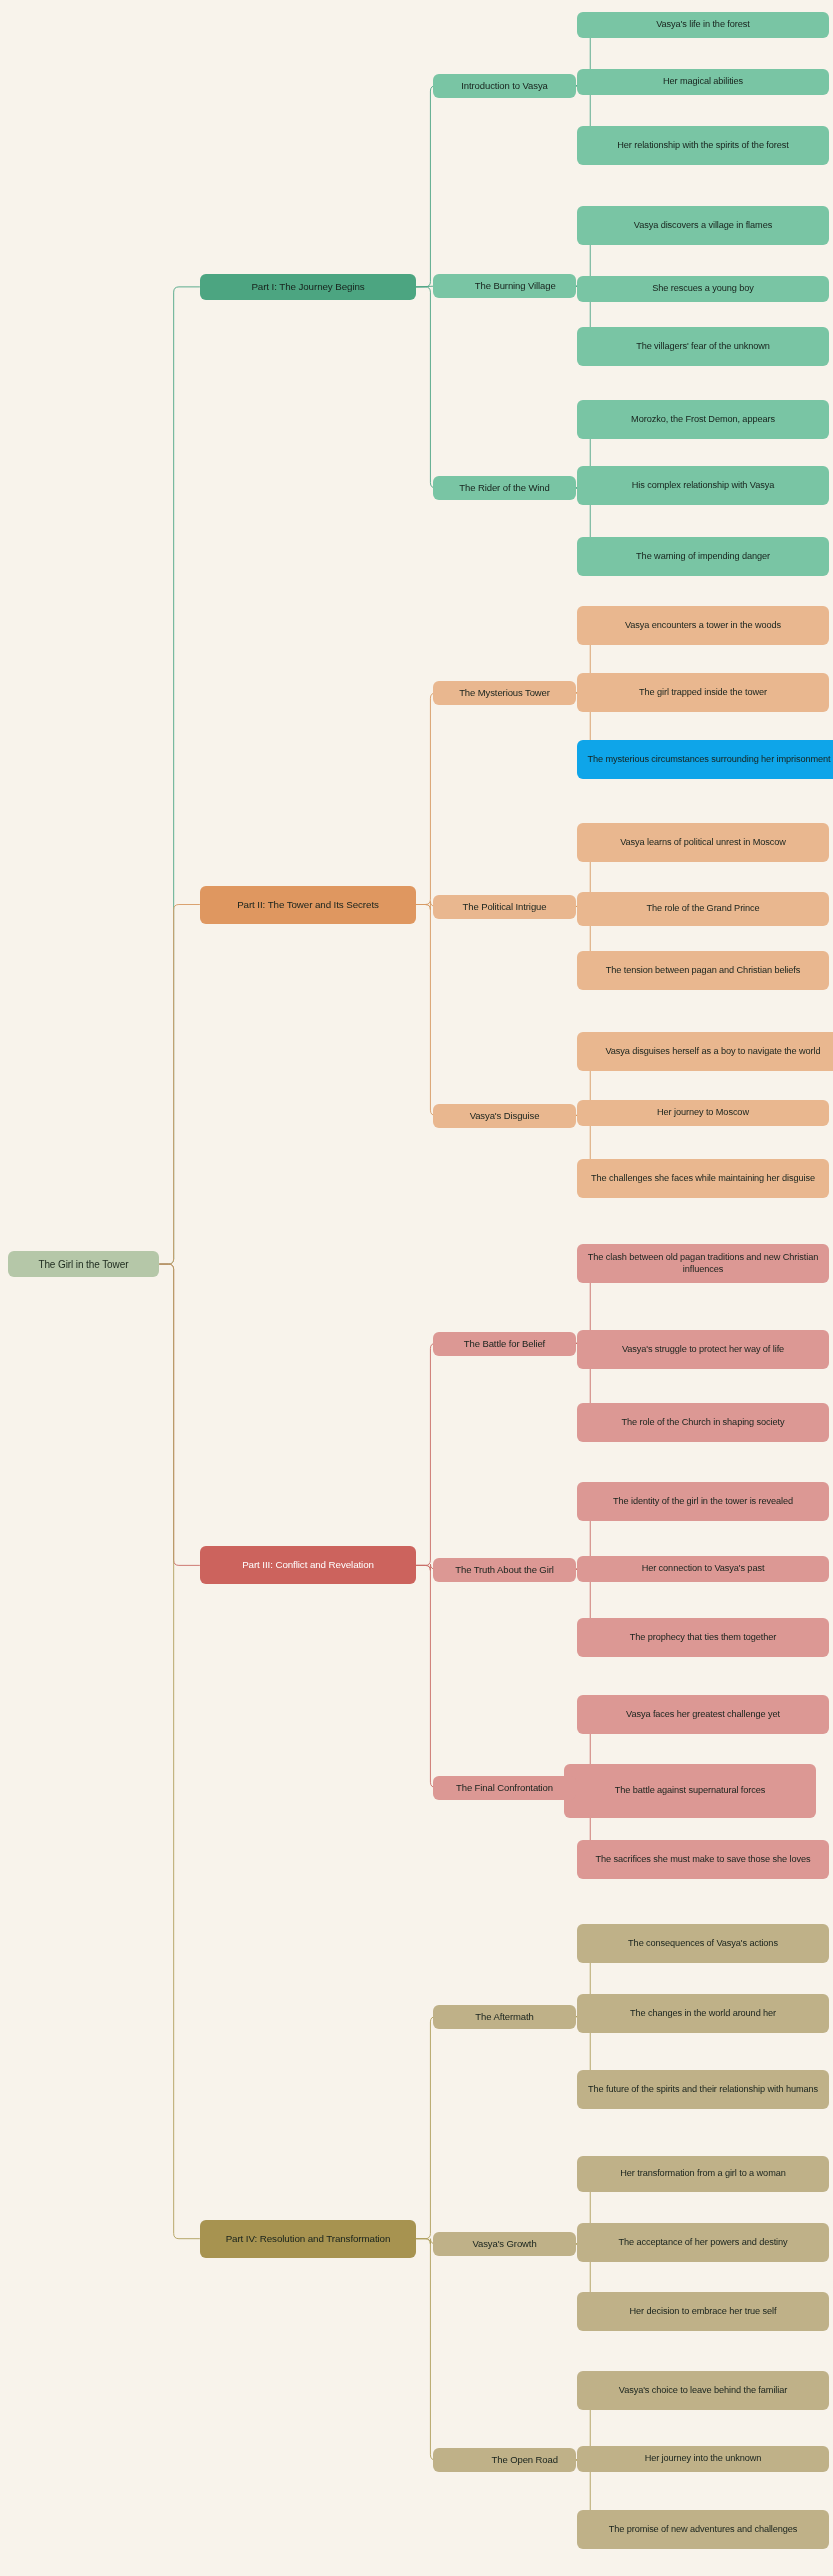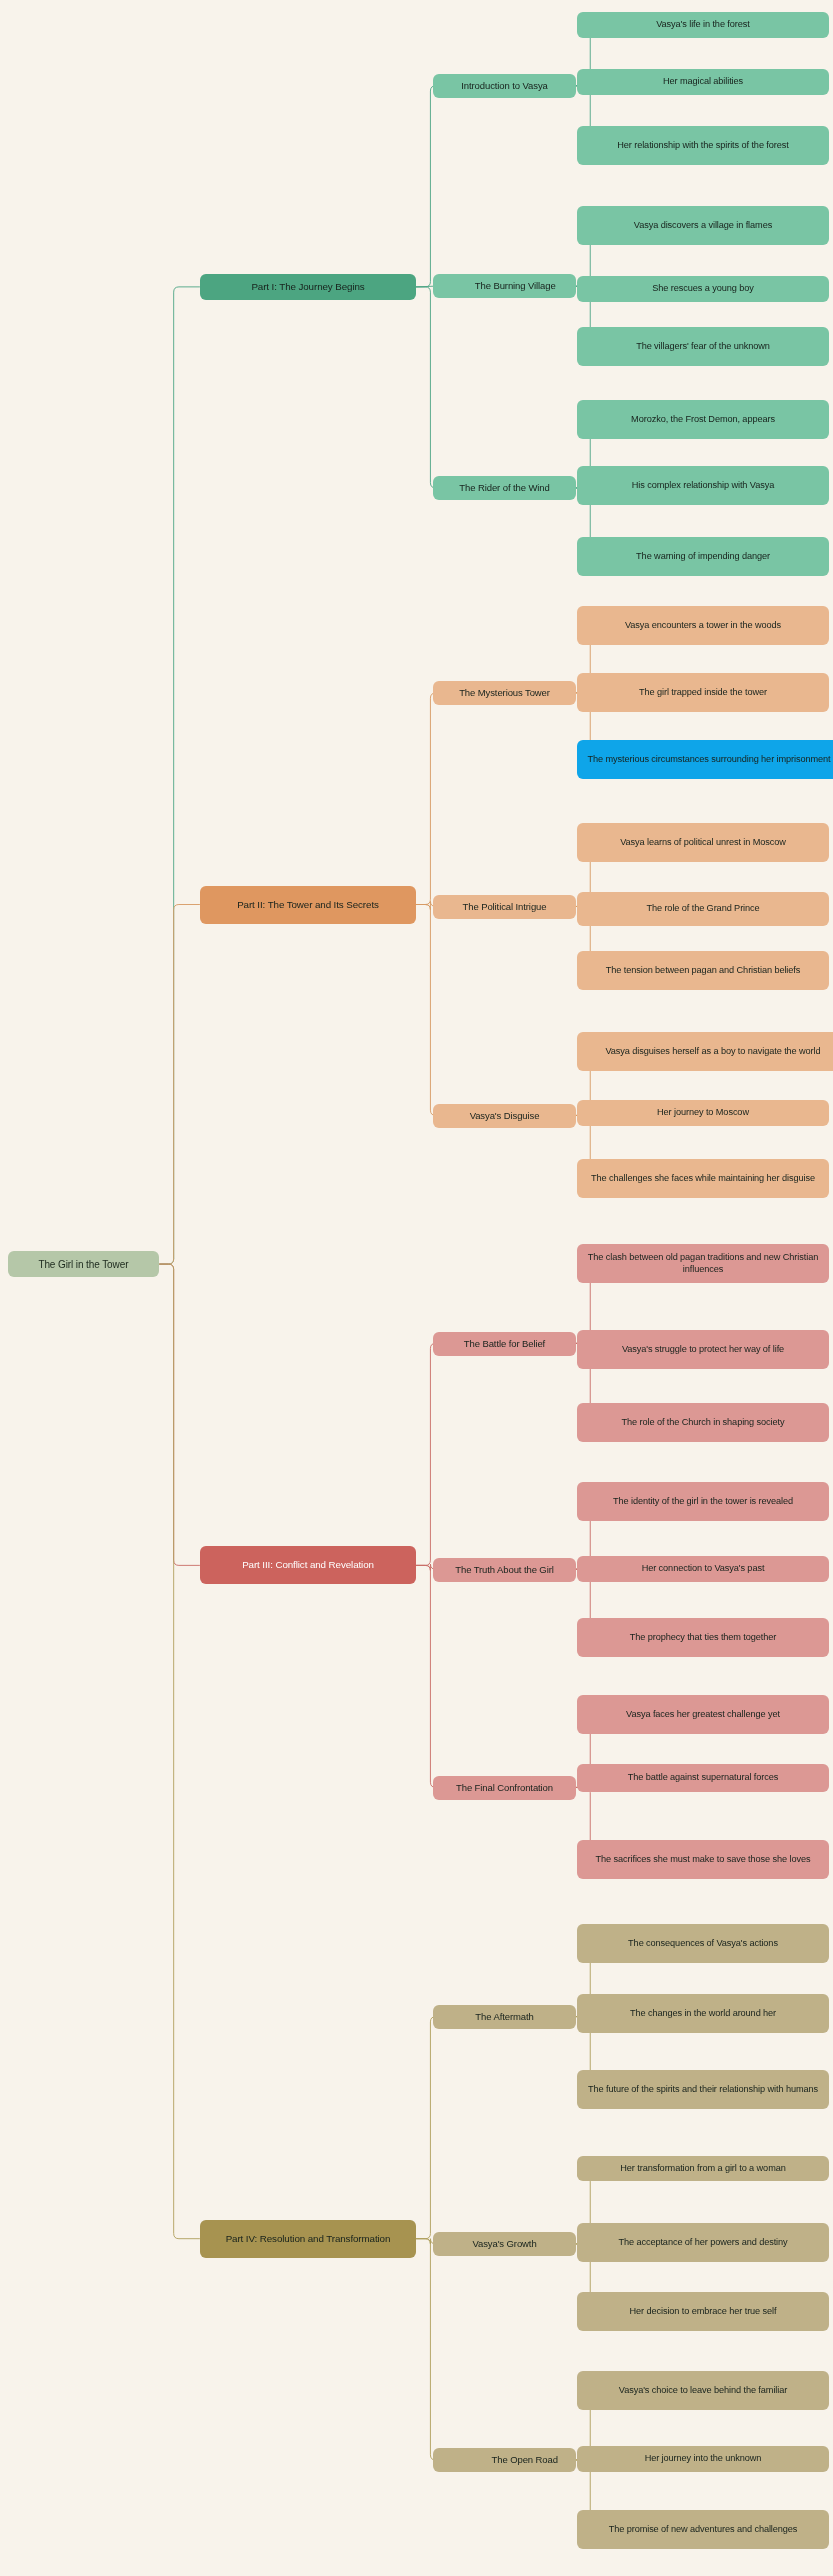--- a/index.html
+++ b/index.html
@@ -196,21 +196,21 @@
       </div>
       <div class="node l4" style="left: 577px; width: 252px; top: 1618px; height: 39px; background: rgb(220, 152, 148);">
         <span>The prophecy that ties them together</span>
       </div>
       <div class="node l3" style="left: 433px; width: 143px; top: 1558px; height: 23.6px; background: rgb(220, 152, 148);">
         <span>The Truth About the Girl</span>
       </div>
       <div class="node l4" style="left: 577px; width: 252px; top: 1695px; height: 39px; background: rgb(220, 152, 148);">
         <span>Vasya faces her greatest challenge yet</span>
       </div>
-      <div class="node l4" style="left: 577px; width: 252px; top: 1764px; height: 28px; background: rgb(220, 152, 148);">
+      <div class="node l4" style="left: 564px; width: 252px; top: 1764px; height: 54px; background: rgb(220, 152, 148);">
         <span>The battle against supernatural forces</span>
       </div>
       <div class="node l4" style="left: 577px; width: 252px; top: 1840px; height: 39px; background: rgb(220, 152, 148);">
         <span>The sacrifices she must make to save those she loves</span>
       </div>
       <div class="node l3" style="left: 433px; width: 143px; top: 1776px; height: 23.6px; background: rgb(220, 152, 148);">
         <span>The Final Confrontation</span>
       </div>
       <div class="node l2 n-white" style="left: 200px; width: 216px; top: 1546px; height: 38px; background: rgb(204, 99, 93);">
         <span>Part III: Conflict and Revelation</span>
@@ -220,21 +220,21 @@
       </div>
       <div class="node l4" style="left: 577px; width: 252px; top: 1994px; height: 39px; background: rgb(191, 177, 136);">
         <span>The changes in the world around her</span>
       </div>
       <div class="node l4" style="left: 577px; width: 252px; top: 2070px; height: 39px; background: rgb(191, 177, 136);">
         <span>The future of the spirits and their relationship with humans</span>
       </div>
       <div class="node l3" style="left: 433px; width: 143px; top: 2005px; height: 23.6px; background: rgb(191, 177, 136);">
         <span>The Aftermath</span>
       </div>
-      <div class="node l4" style="left: 577px; width: 252px; top: 2156px; height: 25px; background: rgb(191, 177, 136);">
+      <div class="node l4" style="left: 577px; width: 252px; top: 2156px; height: 36px; background: rgb(191, 177, 136);">
         <span>Her transformation from a girl to a woman</span>
       </div>
       <div class="node l4" style="left: 577px; width: 252px; top: 2223px; height: 39px; background: rgb(191, 177, 136);">
         <span>The acceptance of her powers and destiny</span>
       </div>
       <div class="node l4" style="left: 577px; width: 252px; top: 2292px; height: 39px; background: rgb(191, 177, 136);">
         <span>Her decision to embrace her true self</span>
       </div>
       <div class="node l3" style="left: 433px; width: 143px; top: 2232px; height: 23.6px; background: rgb(191, 177, 136);">
         <span>Vasya's Growth</span>

